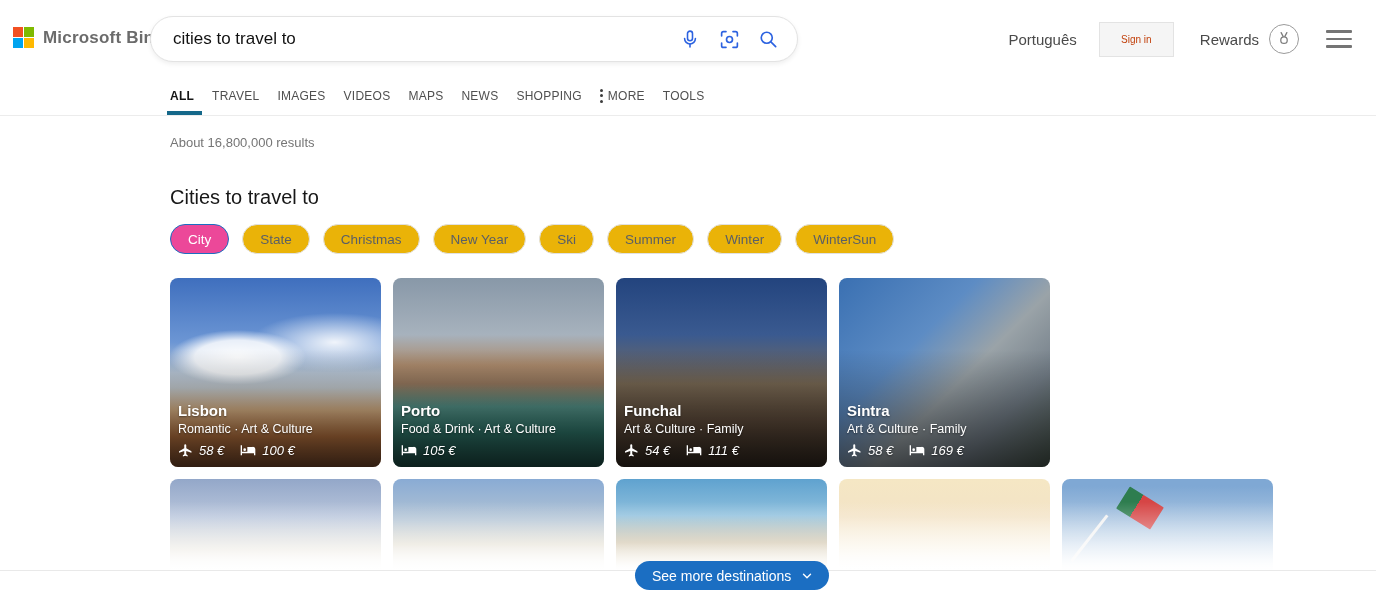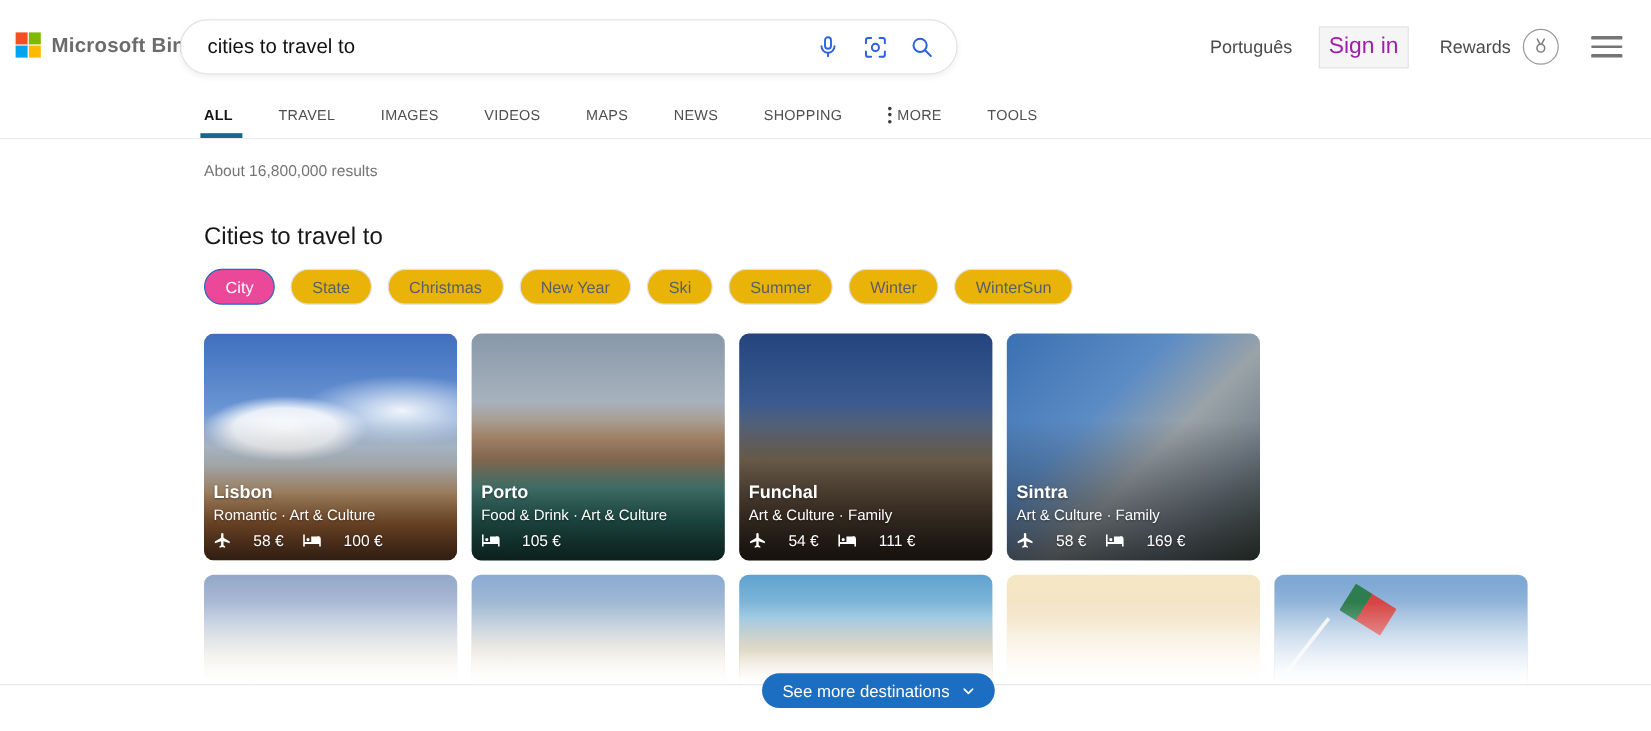--- a/index.html
+++ b/index.html
@@ -19,29 +19,29 @@
     display:flex; align-items:center; padding:0 18px 0 22px; }
   .search-input { flex:1; border:none; outline:none; font-family:"Liberation Sans", sans-serif;
     font-size:17px; color:#111; background:transparent; }
   .search-icons { display:flex; align-items:center; gap:17px; }
   .sicon { width:22px; height:22px; display:flex; align-items:center; justify-content:center; cursor:pointer; }
   .sicon svg { stroke:#2c62e0; fill:none; stroke-width:1.9; stroke-linecap:round; stroke-linejoin:round; }
 
   .header-right { position:absolute; right:24px; top:0; height:78px; display:flex; align-items:center;justify-content:center; }
   .lang { font-size:15px; color:#4a4a4a; cursor:pointer; margin-right:22px; }
   .signin-btn { width:75px; height:35px; background:#f5f5f5; border:1px solid #e3e3e3;
-    font-family:"Liberation Sans", sans-serif; font-size:19px; color:#a21caf; cursor:pointer; margin-right:26px; }
+    font-family:"Liberation Sans", sans-serif; font-size:10px; color:#c2410c; cursor:pointer; margin-right:26px; }
   .rewards { font-size:15px; color:#4a4a4a; cursor:pointer; margin-right:10px; }
   .medal { width:30px; height:30px; border:1.5px solid #9b9b9b; border-radius:50%;
     display:flex; align-items:center; justify-content:center; cursor:pointer; margin-right:27px; }
   .medal svg { stroke:#7d7d7d; fill:none; stroke-width:1.7; stroke-linecap:round; }
   .burger { width:26px; display:flex; flex-direction:column; gap:5px; cursor:pointer; }
   .burger span { display:block; height:2.5px; background:#757575; border-radius:1px; }
 
-  .nav { position:absolute; left:170px; top:78px; height:37px; display:flex; gap:38px; }
+  .nav { position:absolute; left:170px; top:78px; height:37px; display:flex; gap:18px; }
   .tab { position:relative; display:flex; align-items:center; gap:5px; font-size:12px; letter-spacing:.25px;
     color:#4f4f4f; cursor:pointer; padding-bottom:2px; }
   .tab.active { color:#141414; font-weight:700; }
   .tab.active::after { content:""; position:absolute; left:-3px; right:-8px; bottom:0; height:4px; background:#15688a; }
   .dots { display:flex; flex-direction:column; gap:2.5px; }
   .dots i { width:3px; height:3px; background:#3d3d3d; border-radius:50%; }
 
   
   .results-count { position:absolute; left:170px; top:135px; font-size:13px; color:#757575; }
   .page-title { position:absolute; left:170px; top:186px; font-size:20px; font-weight:400; color:#171717; }
@@ -52,21 +52,21 @@
   .pill.selected { background:#ec4899; border-color:#1b6ec2; color:#fff; }
 
   .cards { position:absolute; left:170px; top:278px; display:grid; grid-template-columns:repeat(5,211px); gap:12px; }
   .card { position:relative; width:211px; height:189px; border-radius:8px; overflow:hidden; cursor:pointer; }
   .shade { position:absolute; inset:0;
     background:linear-gradient(180deg, rgba(0,0,0,0) 38%, rgba(0,0,0,.22) 62%, rgba(0,0,0,.58) 100%); }
   .card-info { position:absolute; left:8px; right:6px; bottom:9px; color:#fff; text-shadow:0 1px 2px rgba(0,0,0,.45); }
   .card-title { font-size:15px; font-weight:700; margin-bottom:3px; }
   .card-tags { font-size:12.5px; margin-bottom:6px; }
   .card-prices { display:flex; align-items:center; gap:16px; font-size:13px; }
-  .price { display:flex; align-items:center; gap:18px; }
+  .price { display:flex; align-items:center; gap:6px;font-style:italic; }
   .price svg { fill:#fff; }
 
   .img-lisbon { background:
     radial-gradient(ellipse 95px 38px at 32% 42%, rgba(255,255,255,.98) 0%, rgba(255,255,255,.85) 45%, rgba(255,255,255,0) 72%),
     radial-gradient(ellipse 120px 42px at 78% 34%, rgba(255,255,255,.9) 0%, rgba(255,255,255,0) 70%),
     linear-gradient(180deg, #3f6fbe 0%, #6c96d4 34%, #b9c8d8 50%, #c3cacf 58%, #d9b184 70%, #b3703d 84%, #74462a 100%); }
   .img-porto { background:
     linear-gradient(180deg, #8898a8 0%, #a7b2bd 30%, #ab8a6c 46%, #97795f 56%, #55948a 68%, #2e7468 82%, #1d4c45 100%); }
   .img-albufeira { background:
     linear-gradient(180deg, #49a0ad 0%, #5fb0b8 30%, #d7d8d0 46%, #c2c4bd 54%, #4f8e86 72%, #2b665f 100%); }

